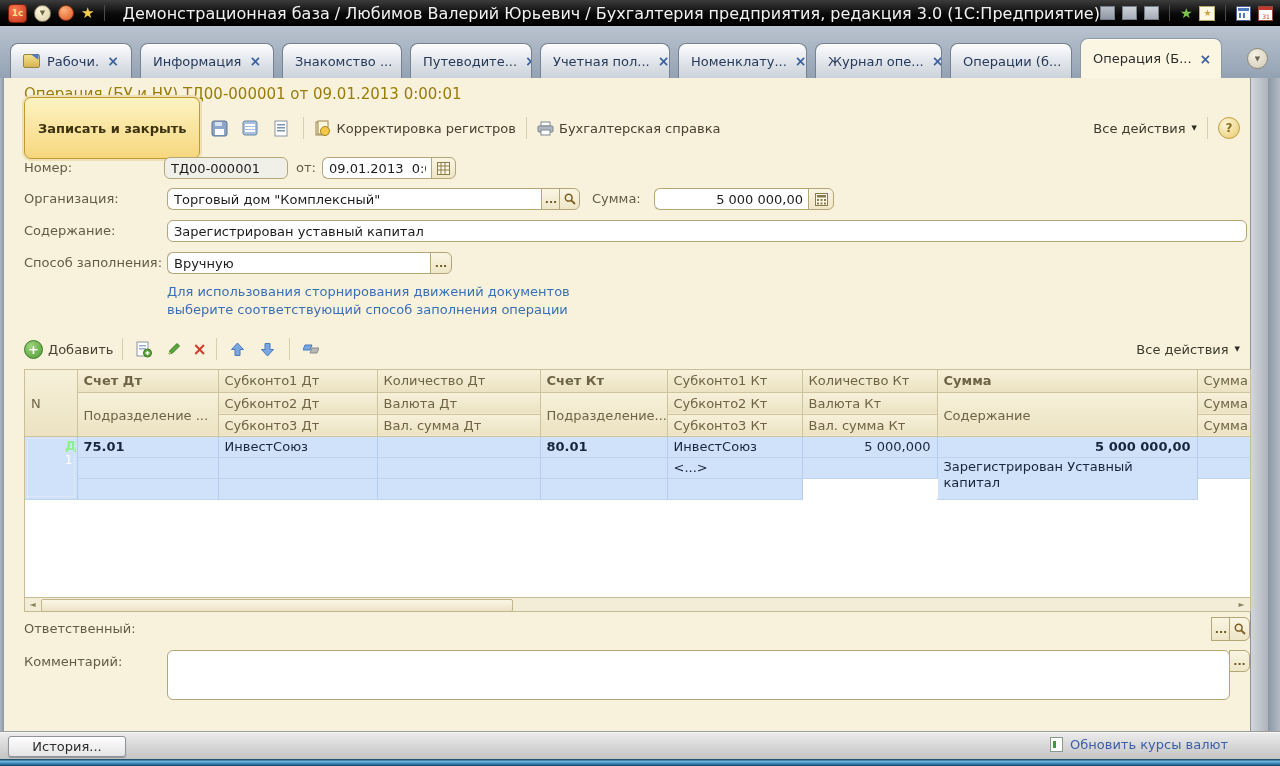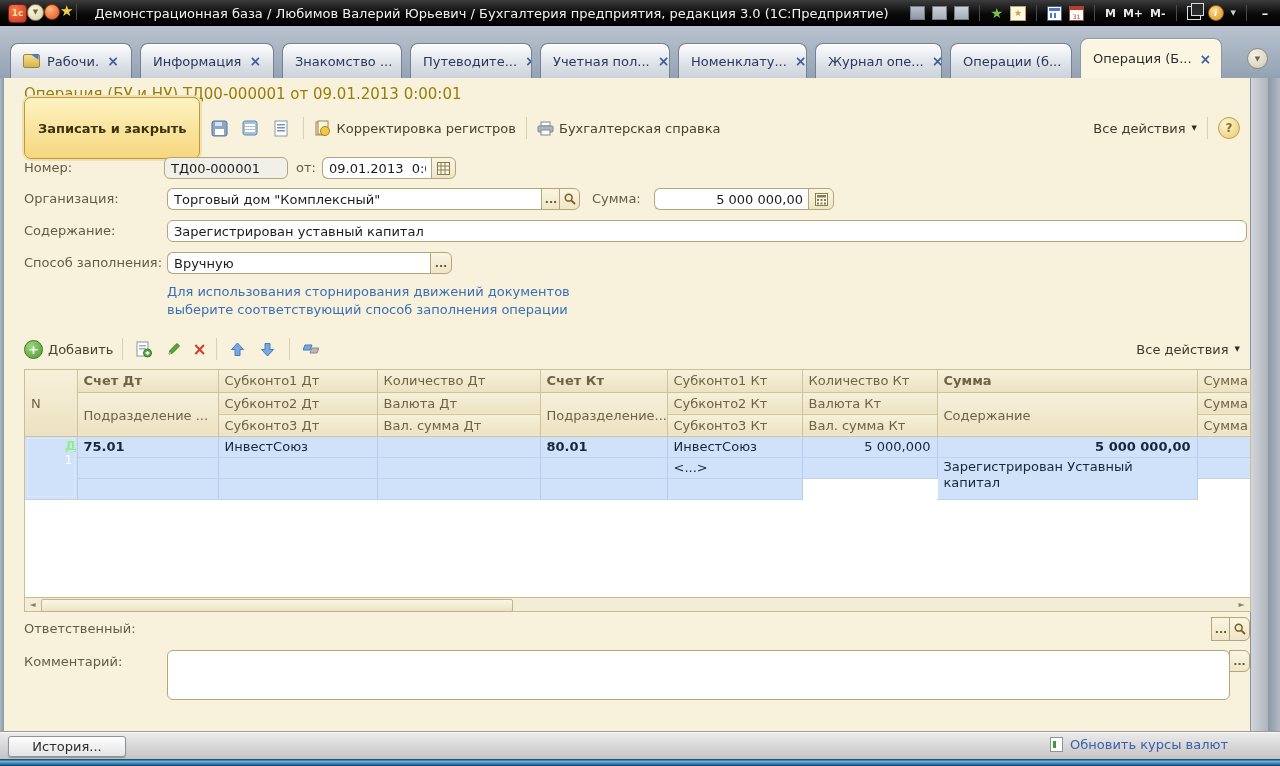--- a/index.html
+++ b/index.html
@@ -7,31 +7,31 @@
     width:1280px;height:766px;position:relative;overflow:hidden;
     background:#6f7b88;
     font-family:"DejaVu Sans", "Liberation Sans", sans-serif;
     font-size:13px;
     -webkit-font-smoothing:antialiased;
   }
   
   .titlebar{position:absolute;left:0;top:0;width:1280px;height:26px;
     background:linear-gradient(#3c3c3c,#090909 55%,#000);
     display:flex;align-items:center;color:#fff;}
-  .tb-left{display:flex;padding:0 8px;}
+  .tb-left{display:flex;align-items:center;gap:7px;padding:0 8px;}
   .app-badge{width:17px;height:17px;border-radius:4px;background:radial-gradient(circle at 35% 30%,#ff7a52,#c2341c);
     border:1px solid #7d1f0e;color:#ffe28a;font-size:9px;font-weight:bold;
     display:flex;align-items:center;justify-content:center;}
   .tb-circle{width:15px;height:15px;border-radius:50%;background:radial-gradient(circle at 35% 30%,#fdf6d8,#d8cfa8);
     border:1px solid #8f8868;color:#6b6448;font-size:7px;display:flex;align-items:center;justify-content:center;}
   .tb-rec{width:14px;height:14px;border-radius:50%;background:radial-gradient(circle at 35% 30%,#ffb27e,#e0531f);
     border:1px solid #8a3410;}
   .tb-star{color:#f2cc4e;font-size:15px;line-height:1;}
   .tb-sep{width:1px;height:16px;background:#4a4a4a;margin:0 3px;}
-  .tb-title{margin-left:6px;white-space:nowrap;font-size:13px;color:#f2f2f2;}
+  .tb-title{margin-left:6px;white-space:nowrap;font-size:16px;color:#f2f2f2;}
   .tb-right{margin-left:auto;display:flex;align-items:center;gap:7px;padding-right:7px;}
   .mini-ico{width:13px;height:12px;background:linear-gradient(#b9bfc8,#8f97a2);border:1px solid #747d89;}
   .mini-ico.lite{background:linear-gradient(#cdd2d9,#a6adb7);}
   .star-green{color:#7cc24e;font-size:14px;line-height:1;}
   .star-box{width:14px;height:13px;border:1px solid #b8a86a;background:#fdf8e4;color:#caa43a;font-size:9px;
     display:flex;align-items:center;justify-content:center;line-height:1;}
   .calc-ico{width:13px;height:13px;background:#fff;border:1px solid #4a5f8a;position:relative;}
   .calc-ico::before{content:"";position:absolute;left:1px;top:1px;right:1px;height:3px;background:#4f79c0;}
   .calc-ico::after{content:"";position:absolute;left:2px;top:6px;width:8px;height:5px;
     background:repeating-linear-gradient(90deg,#4f79c0 0 2px,transparent 2px 4px);}

